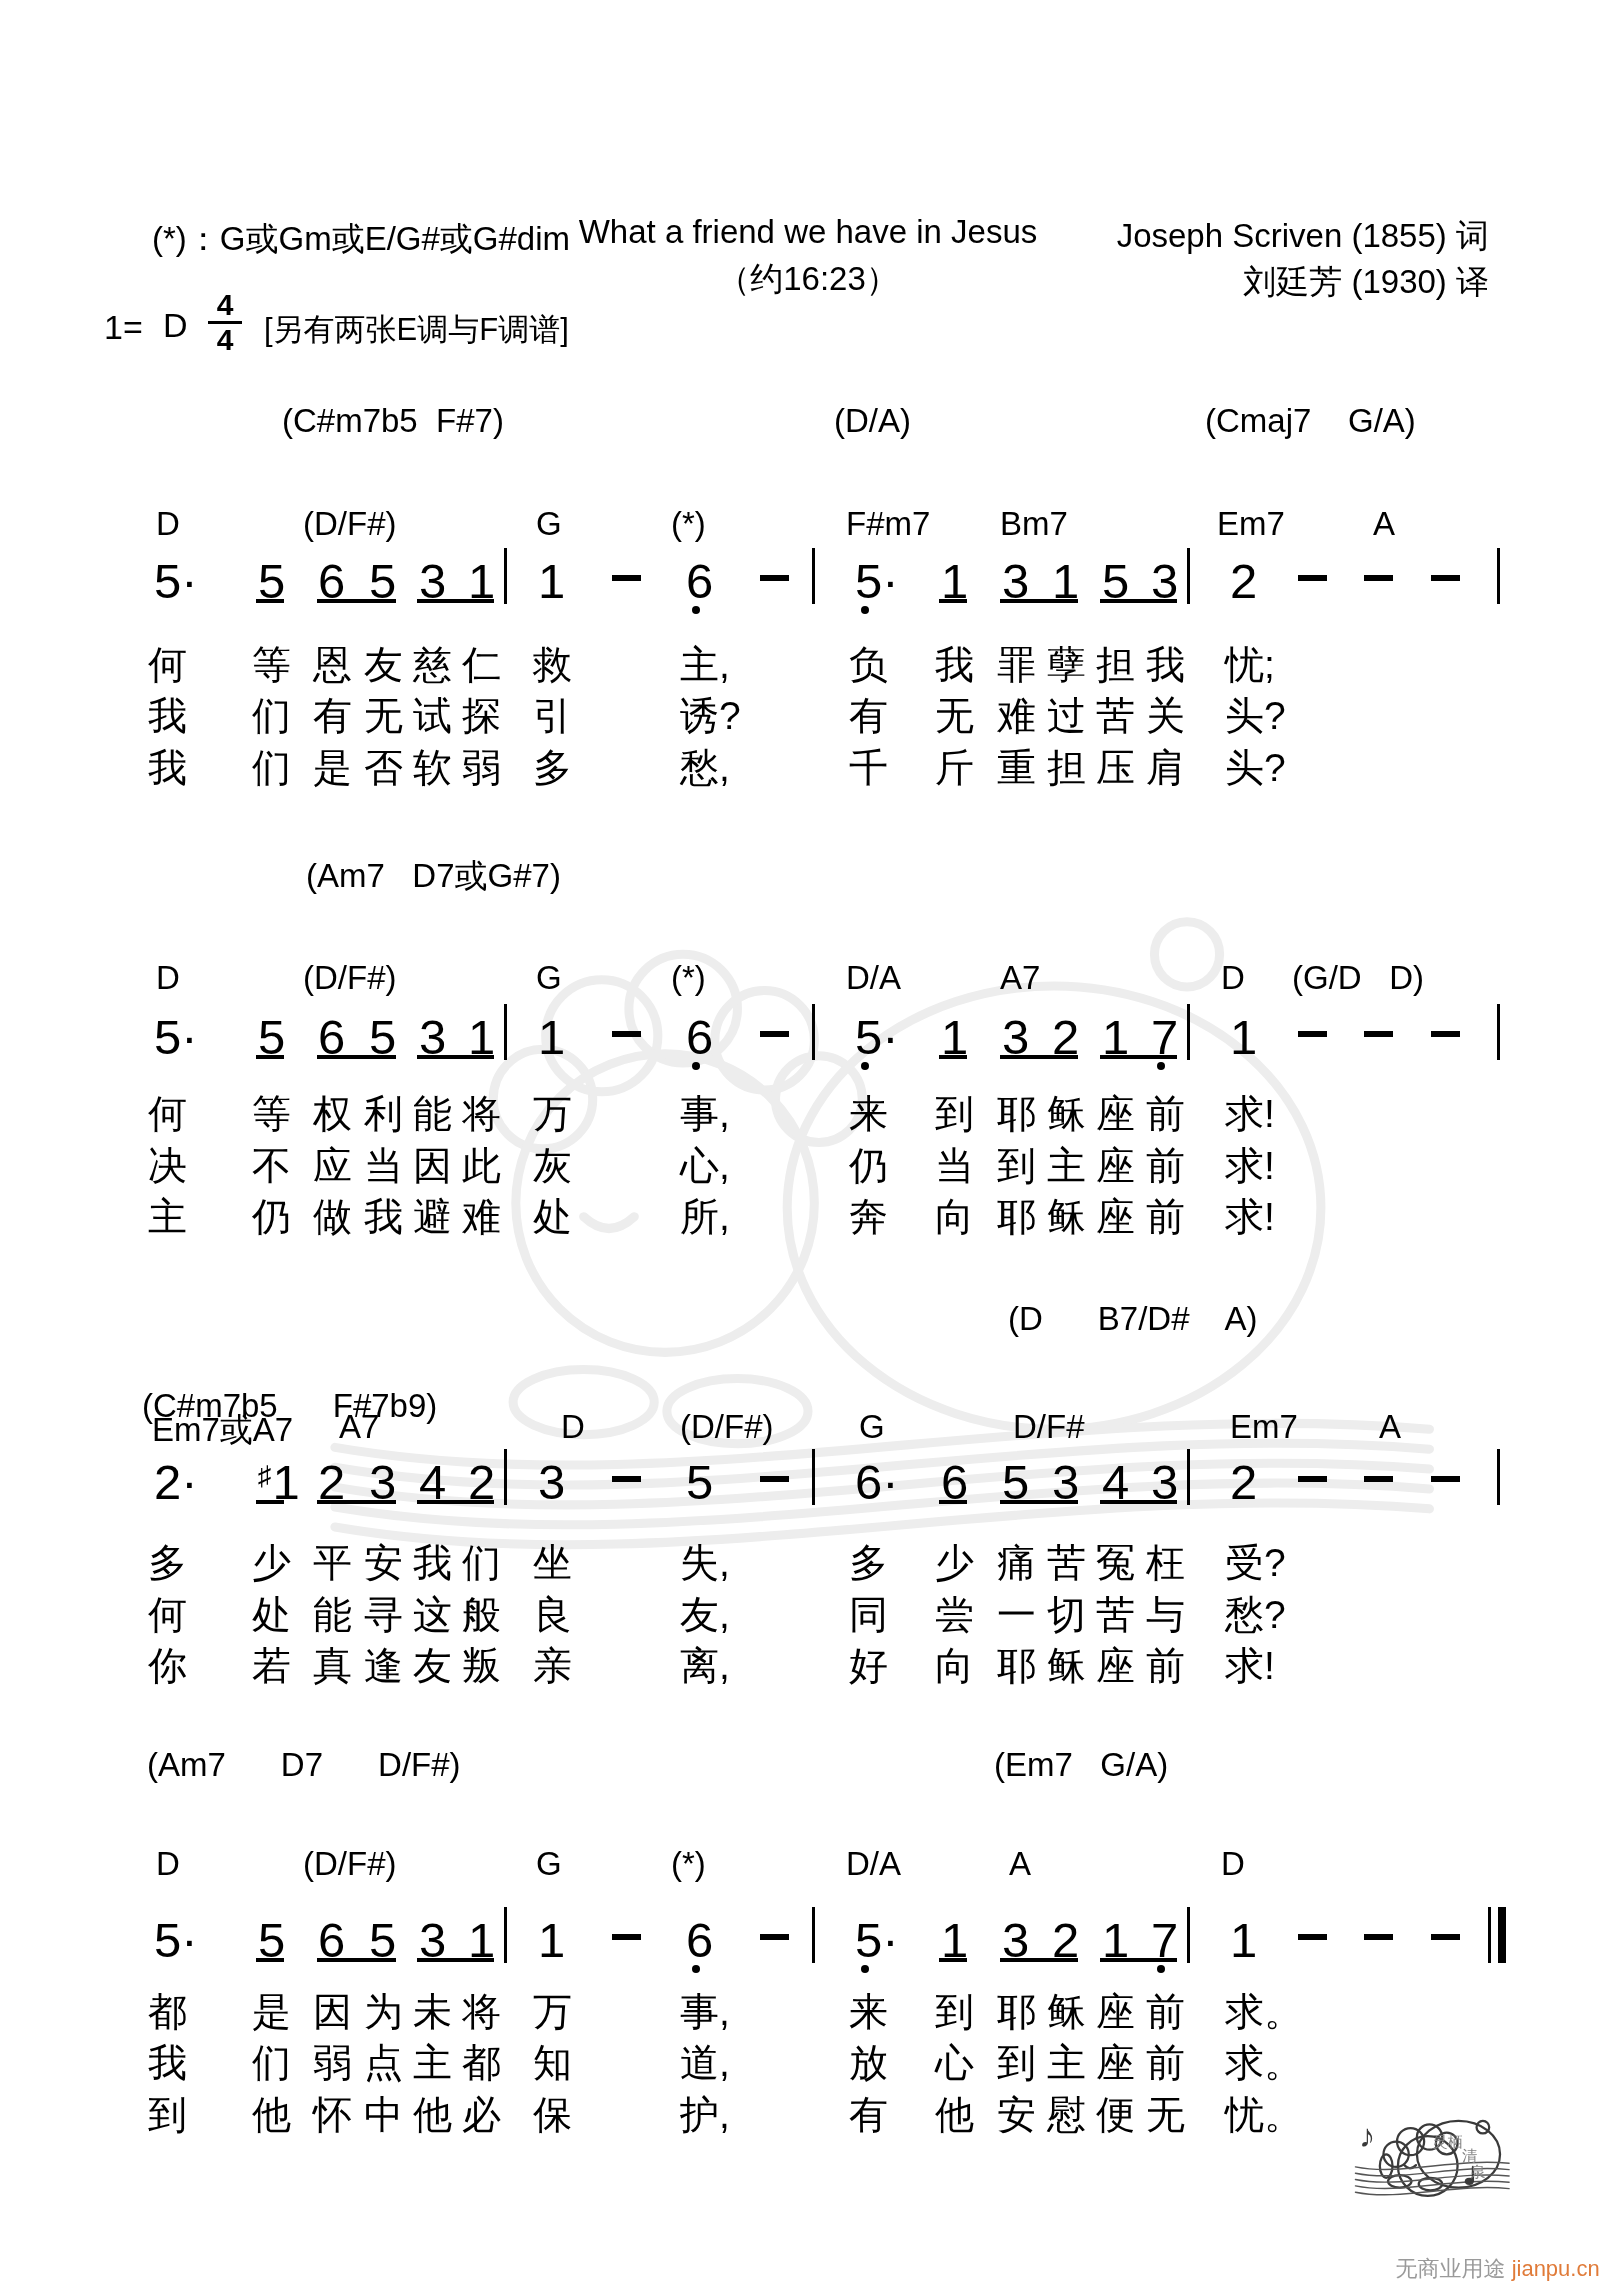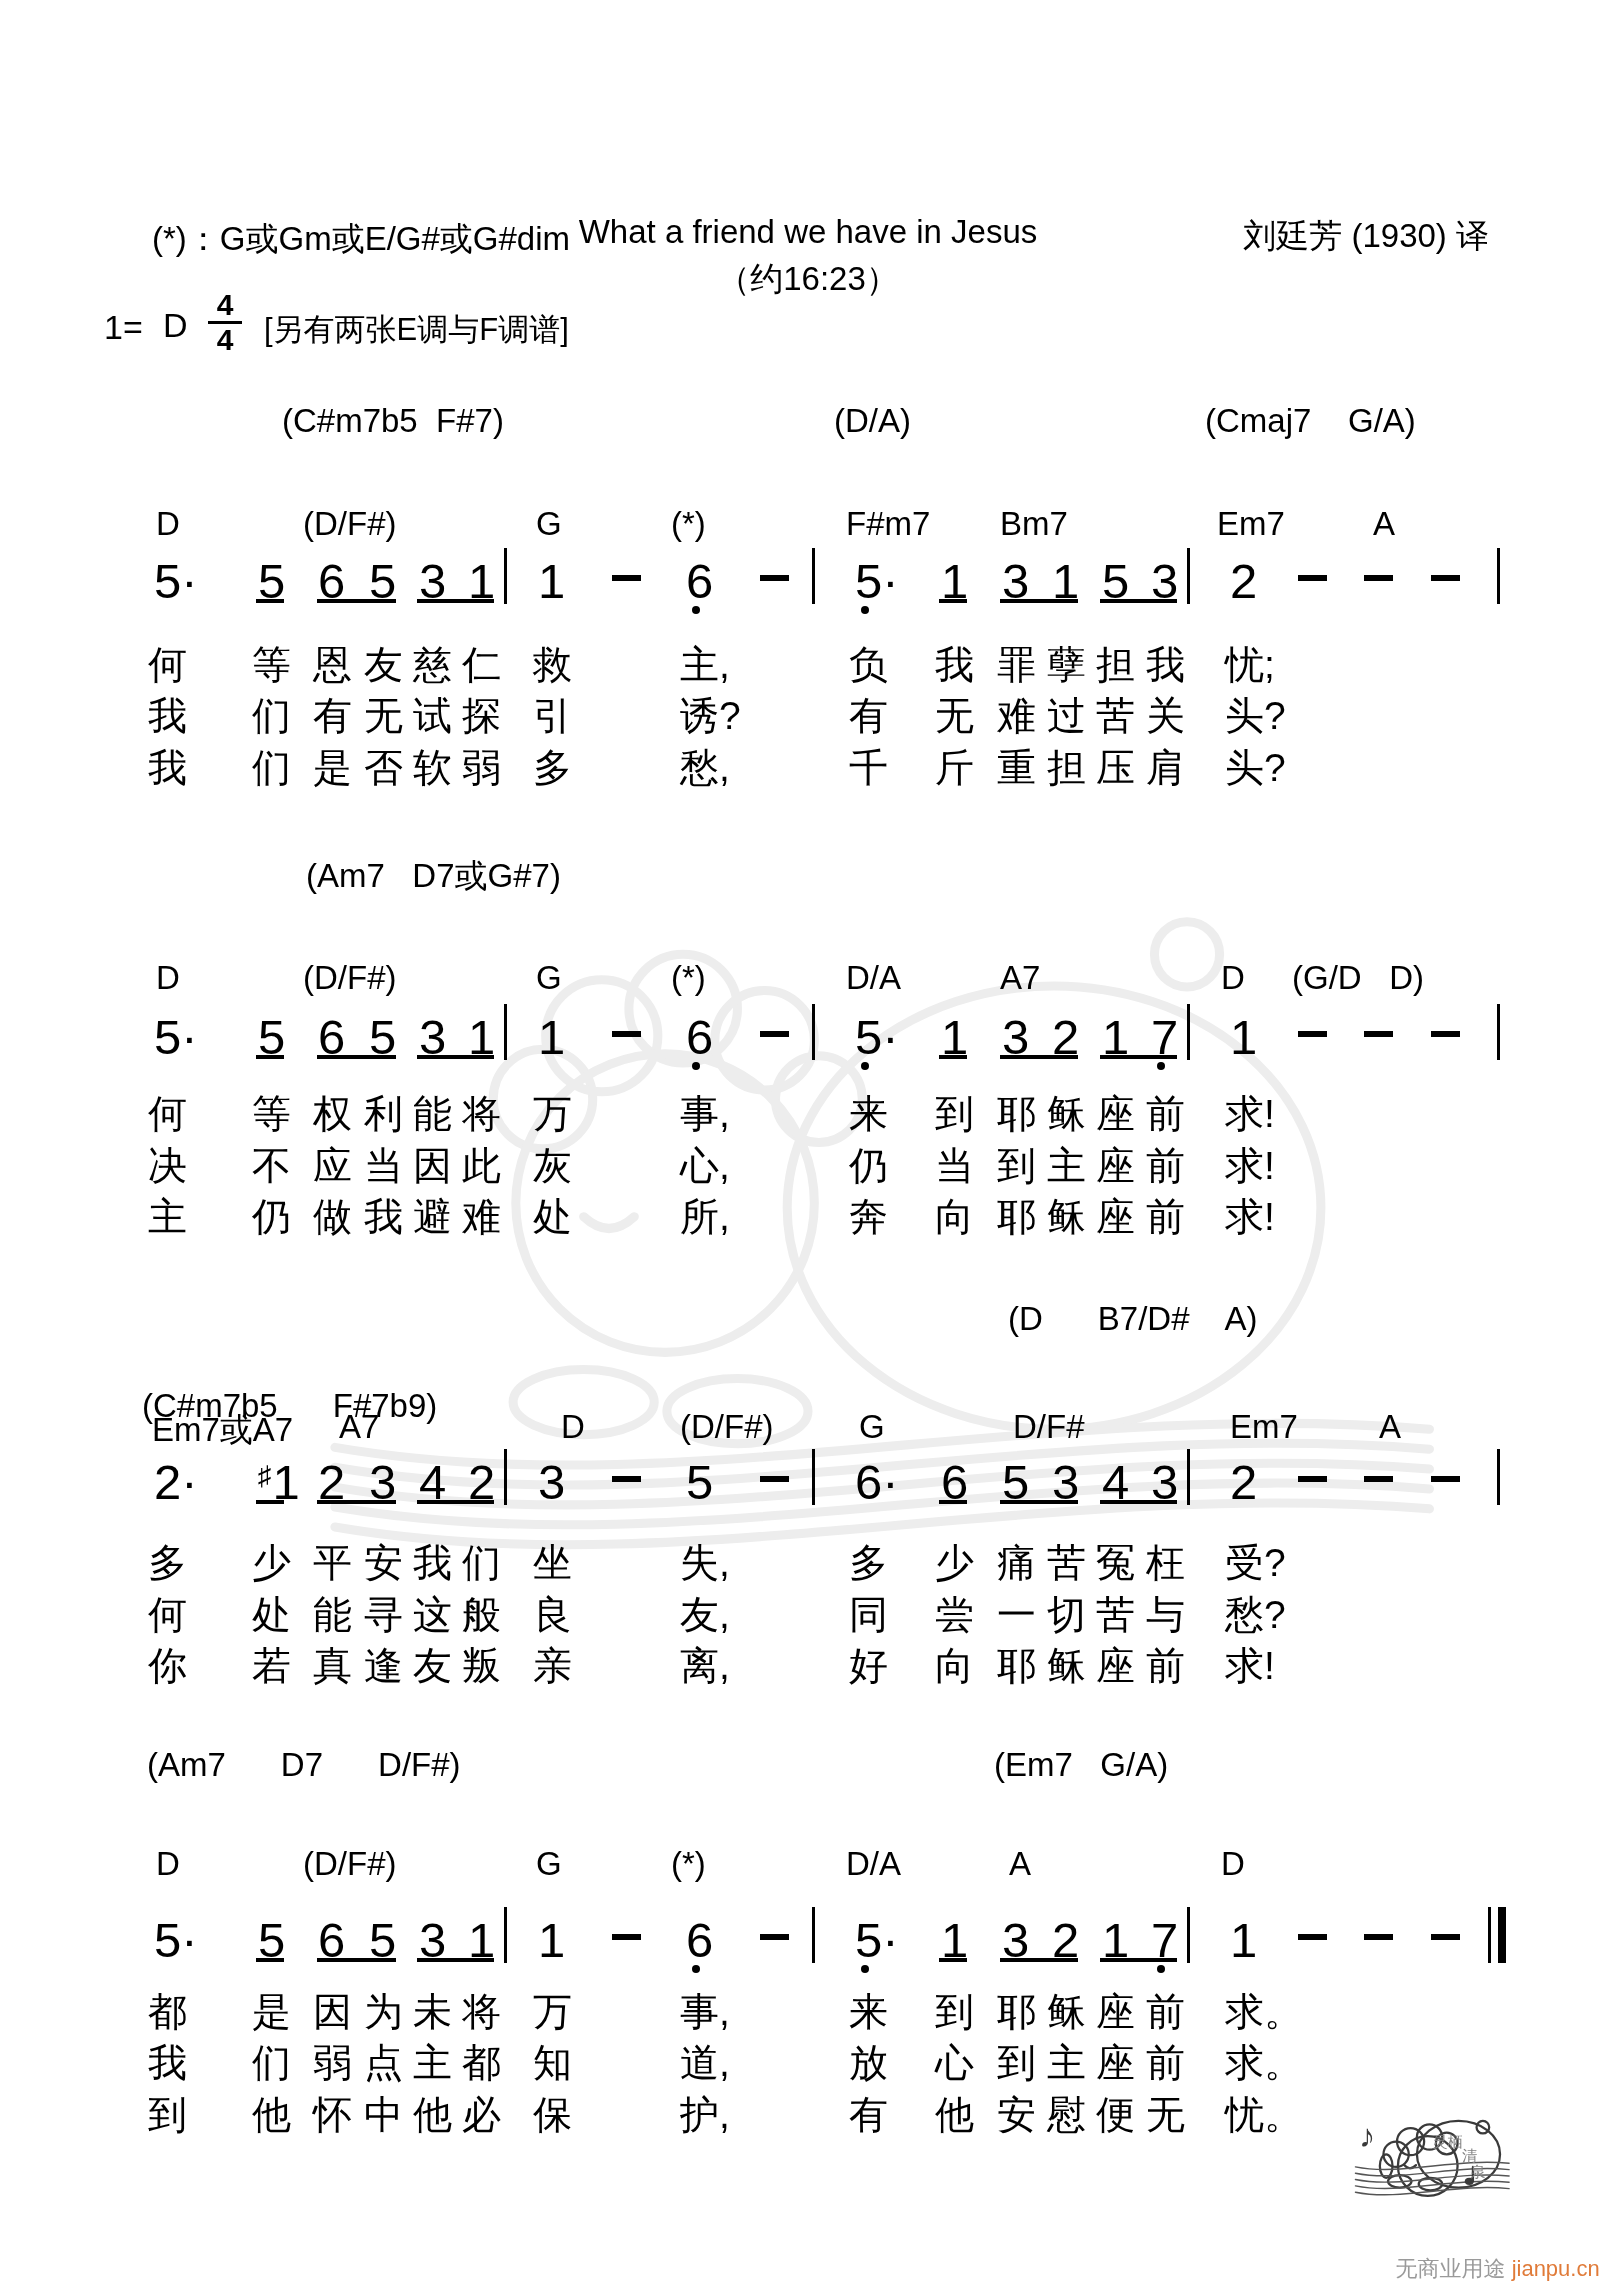--- a/index.html
+++ b/index.html
@@ -54,20 +54,21 @@
     <path d="M370,1622 C750,1687 1150,1567 1580,1602"></path>
     <path d="M370,1644 C750,1709 1150,1589 1580,1624"></path>
     <path d="M370,1666 C750,1731 1150,1611 1580,1646"></path>
     <path d="M370,1688 C750,1753 1150,1633 1580,1668"></path>
   </svg>
 
   <div class="abs subtitle-en">What a friend we have in Jesus</div>
   <div class="abs alt-note">(*)：G或Gm或E/G#或G#dim</div>
   <div class="abs scripture">（约16:23）</div>
   <div class="abs credits">
+    <div>Joseph Scriven (1855) 词</div>
     <div>刘廷芳 (1930) 译</div>
   </div>
   <span class="abs key-label">1=</span>
   <span class="abs key-value">D</span>
   <span class="abs timesig">
     <span>4</span>
     <span class="tsbar"></span>
     <span>4</span>
   </span>
   <span class="abs key-note">[另有两张E调与F调谱]</span>

